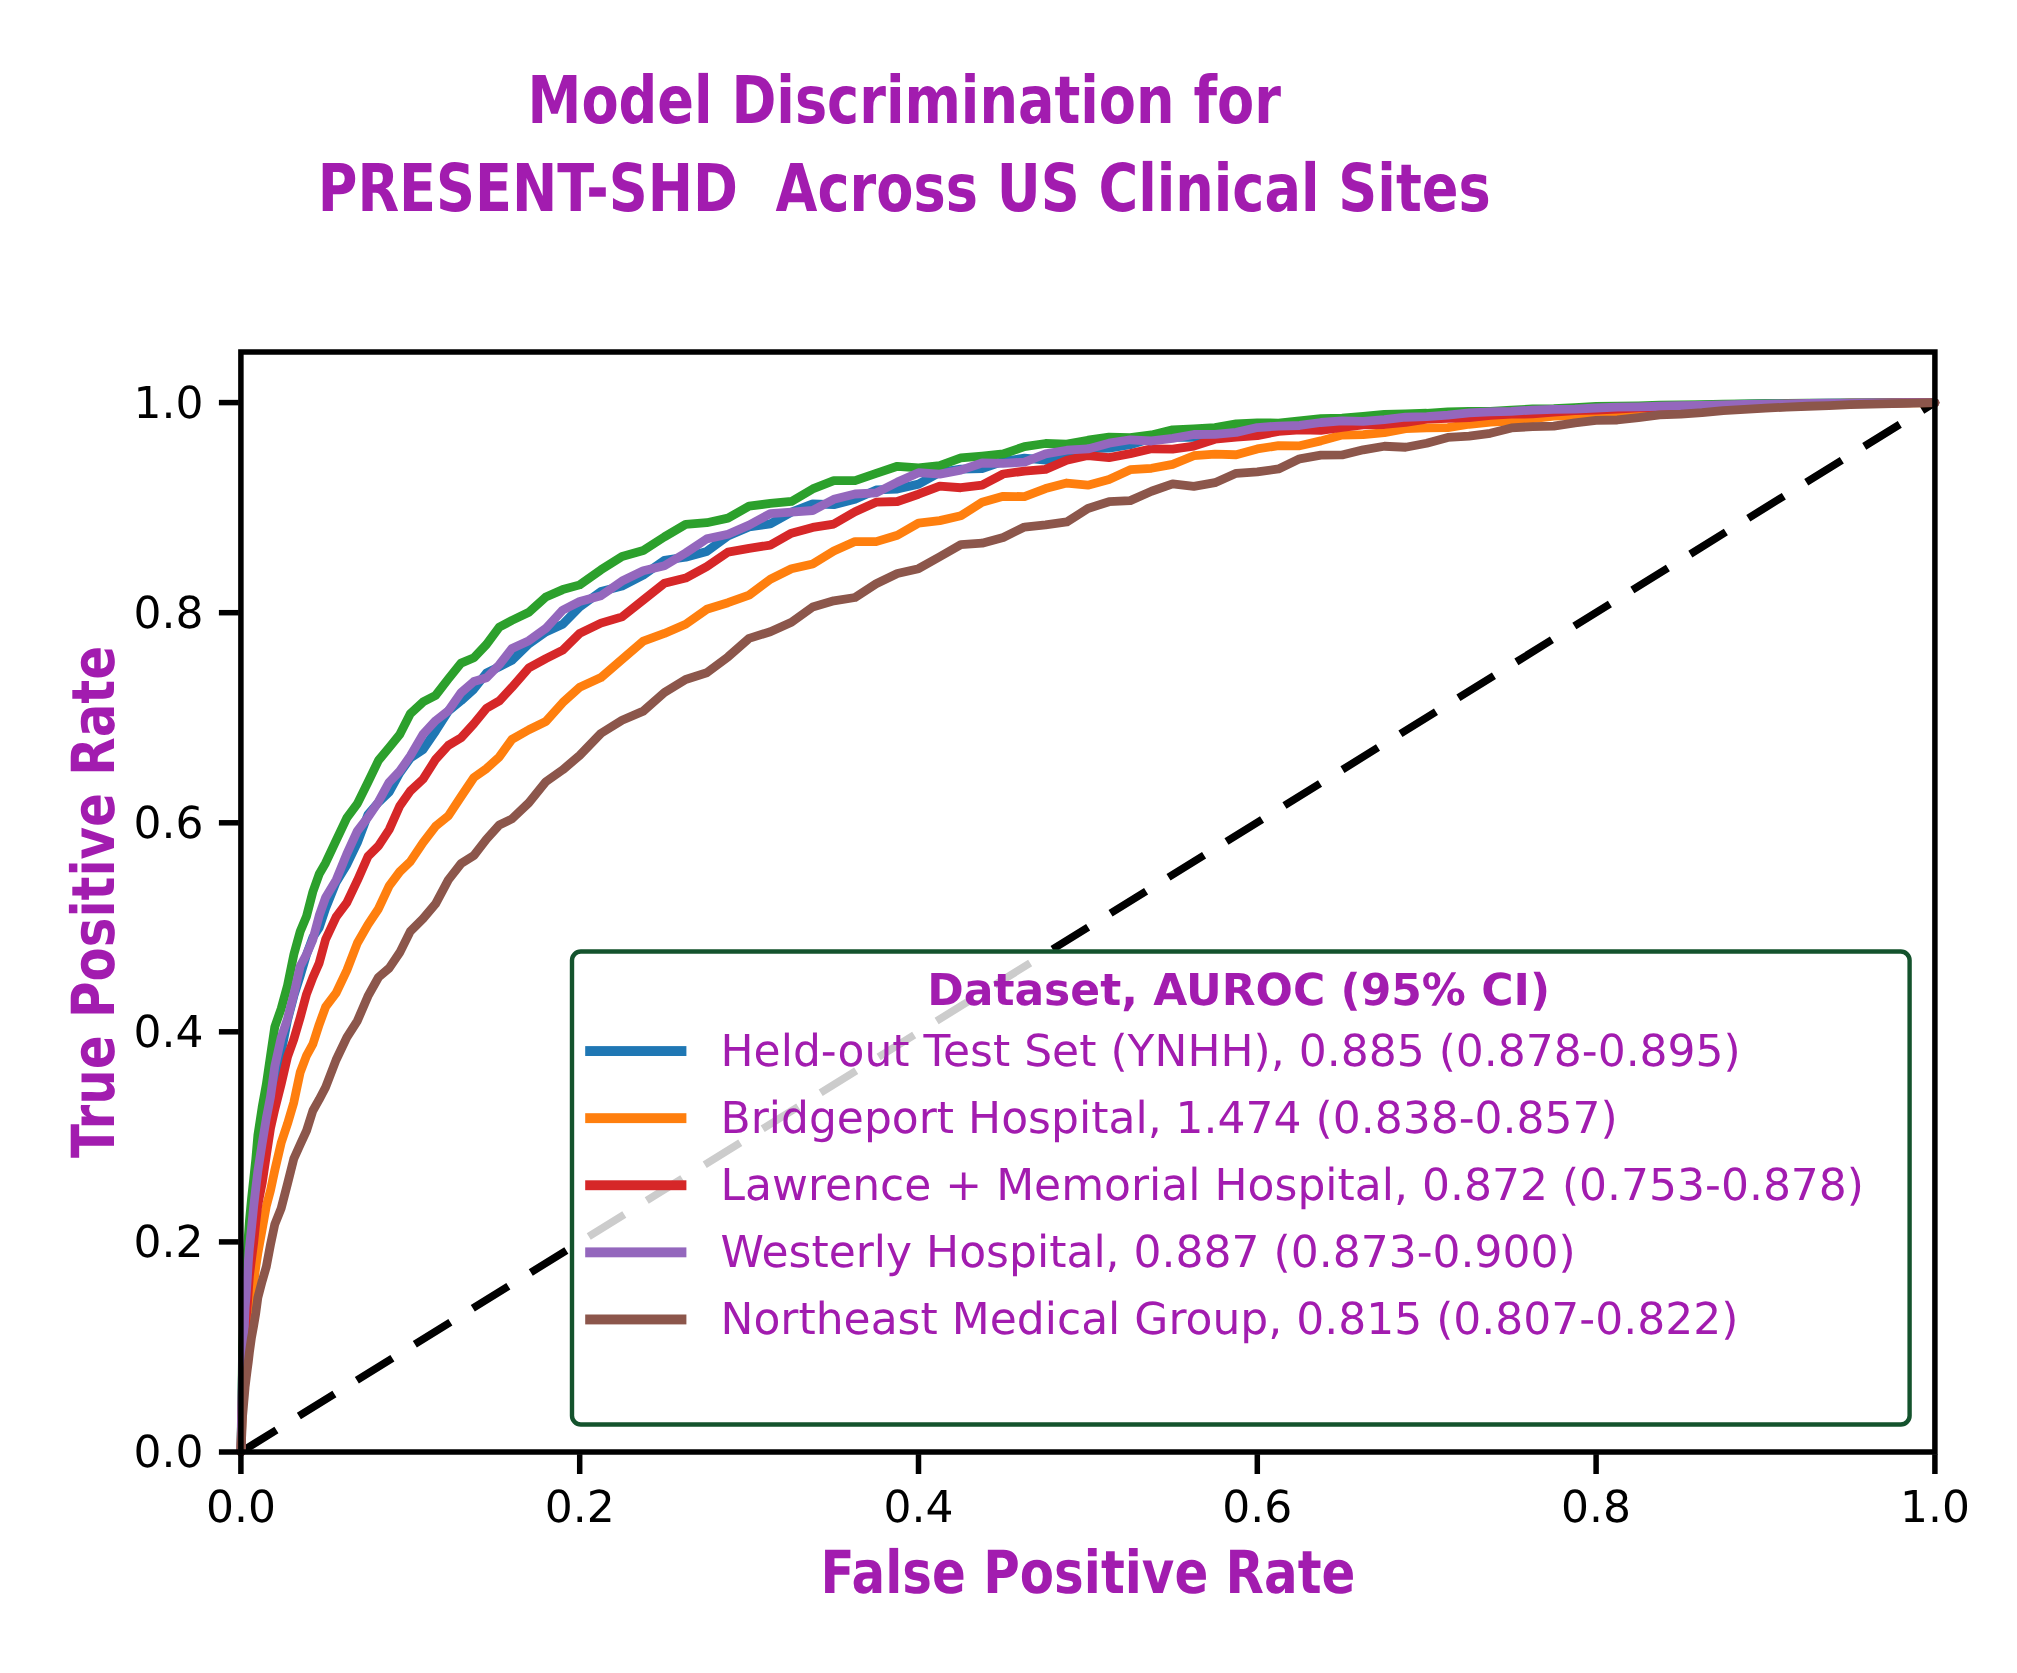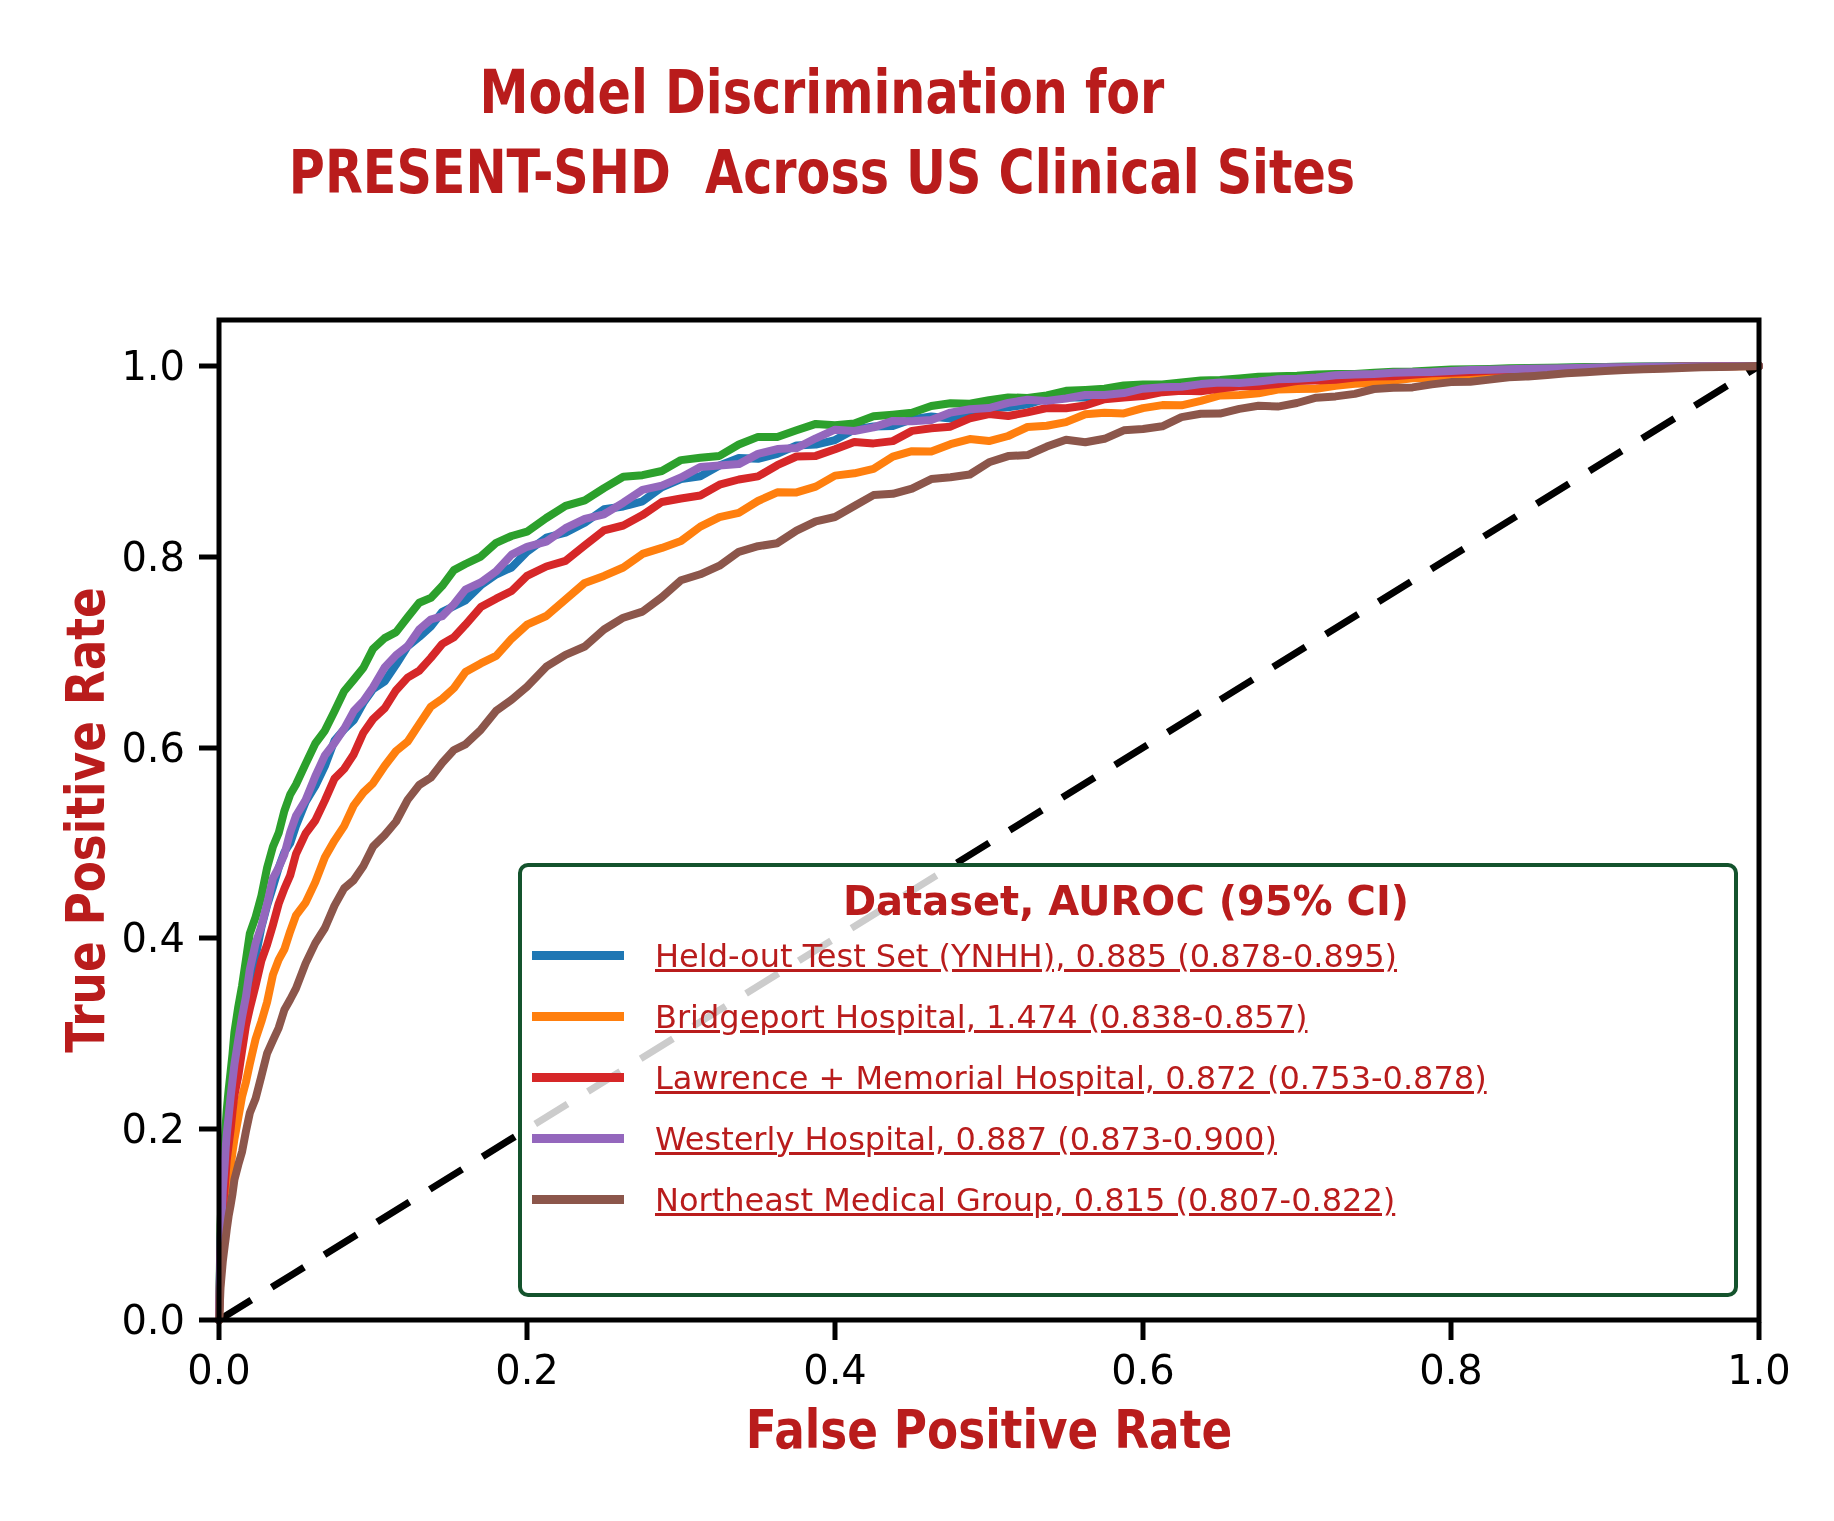--- a/index.html
+++ b/index.html
@@ -1,19 +1,19 @@
 <!DOCTYPE html>
 <html><head>
 <meta charset="utf-8">
 <style>
   html,body { margin:0; padding:0; background:#ffffff; }
   .fig {
     position:relative; width:1834px; height:1521px;
     background:#ffffff; overflow:hidden;
-    font-family:"DejaVu Sans", sans-serif; color:#b91c1c;
+    font-family:"DejaVu Sans", sans-serif; color:#a21caf;
   }
   .chart-title {
     position:absolute; left:0; top:52px; width:1644px;
     text-align:center; font-size:60px; font-weight:bold; line-height:80px;
     white-space:pre-wrap; transform:scaleX(0.82);
   }
   .xlabel {
     position:absolute; left:219px; top:1398px; width:1540px;
     text-align:center; font-size:54px; font-weight:bold;
     transform:scaleX(0.84);
@@ -34,21 +34,21 @@
     position:absolute; left:518px; top:863px; width:1220px; height:434px;
     box-sizing:border-box; background:rgba(255,255,255,0.8);
     border:4px solid #14532d; border-radius:10px;
     padding:10px 14px 6px 10px;
   }
   .legend-title {
     text-align:center; font-size:40px; font-weight:bold; line-height:48px;
   }
   .legend-row { display:flex; align-items:center; height:61px; }
   .swatch { width:92px; height:9px; margin-right:31px; flex:none; }
-  .legend-label { font-size:32px; white-space:nowrap;text-decoration:underline; }
+  .legend-label { font-size:40px; white-space:nowrap; }
 </style>
 </head>
 <body>
 
 <div class="fig">
 
   <div class="chart-title">Model Discrimination for
 PRESENT-SHD  Across US Clinical Sites</div>
 
   <div class="ylabel-anchor">

